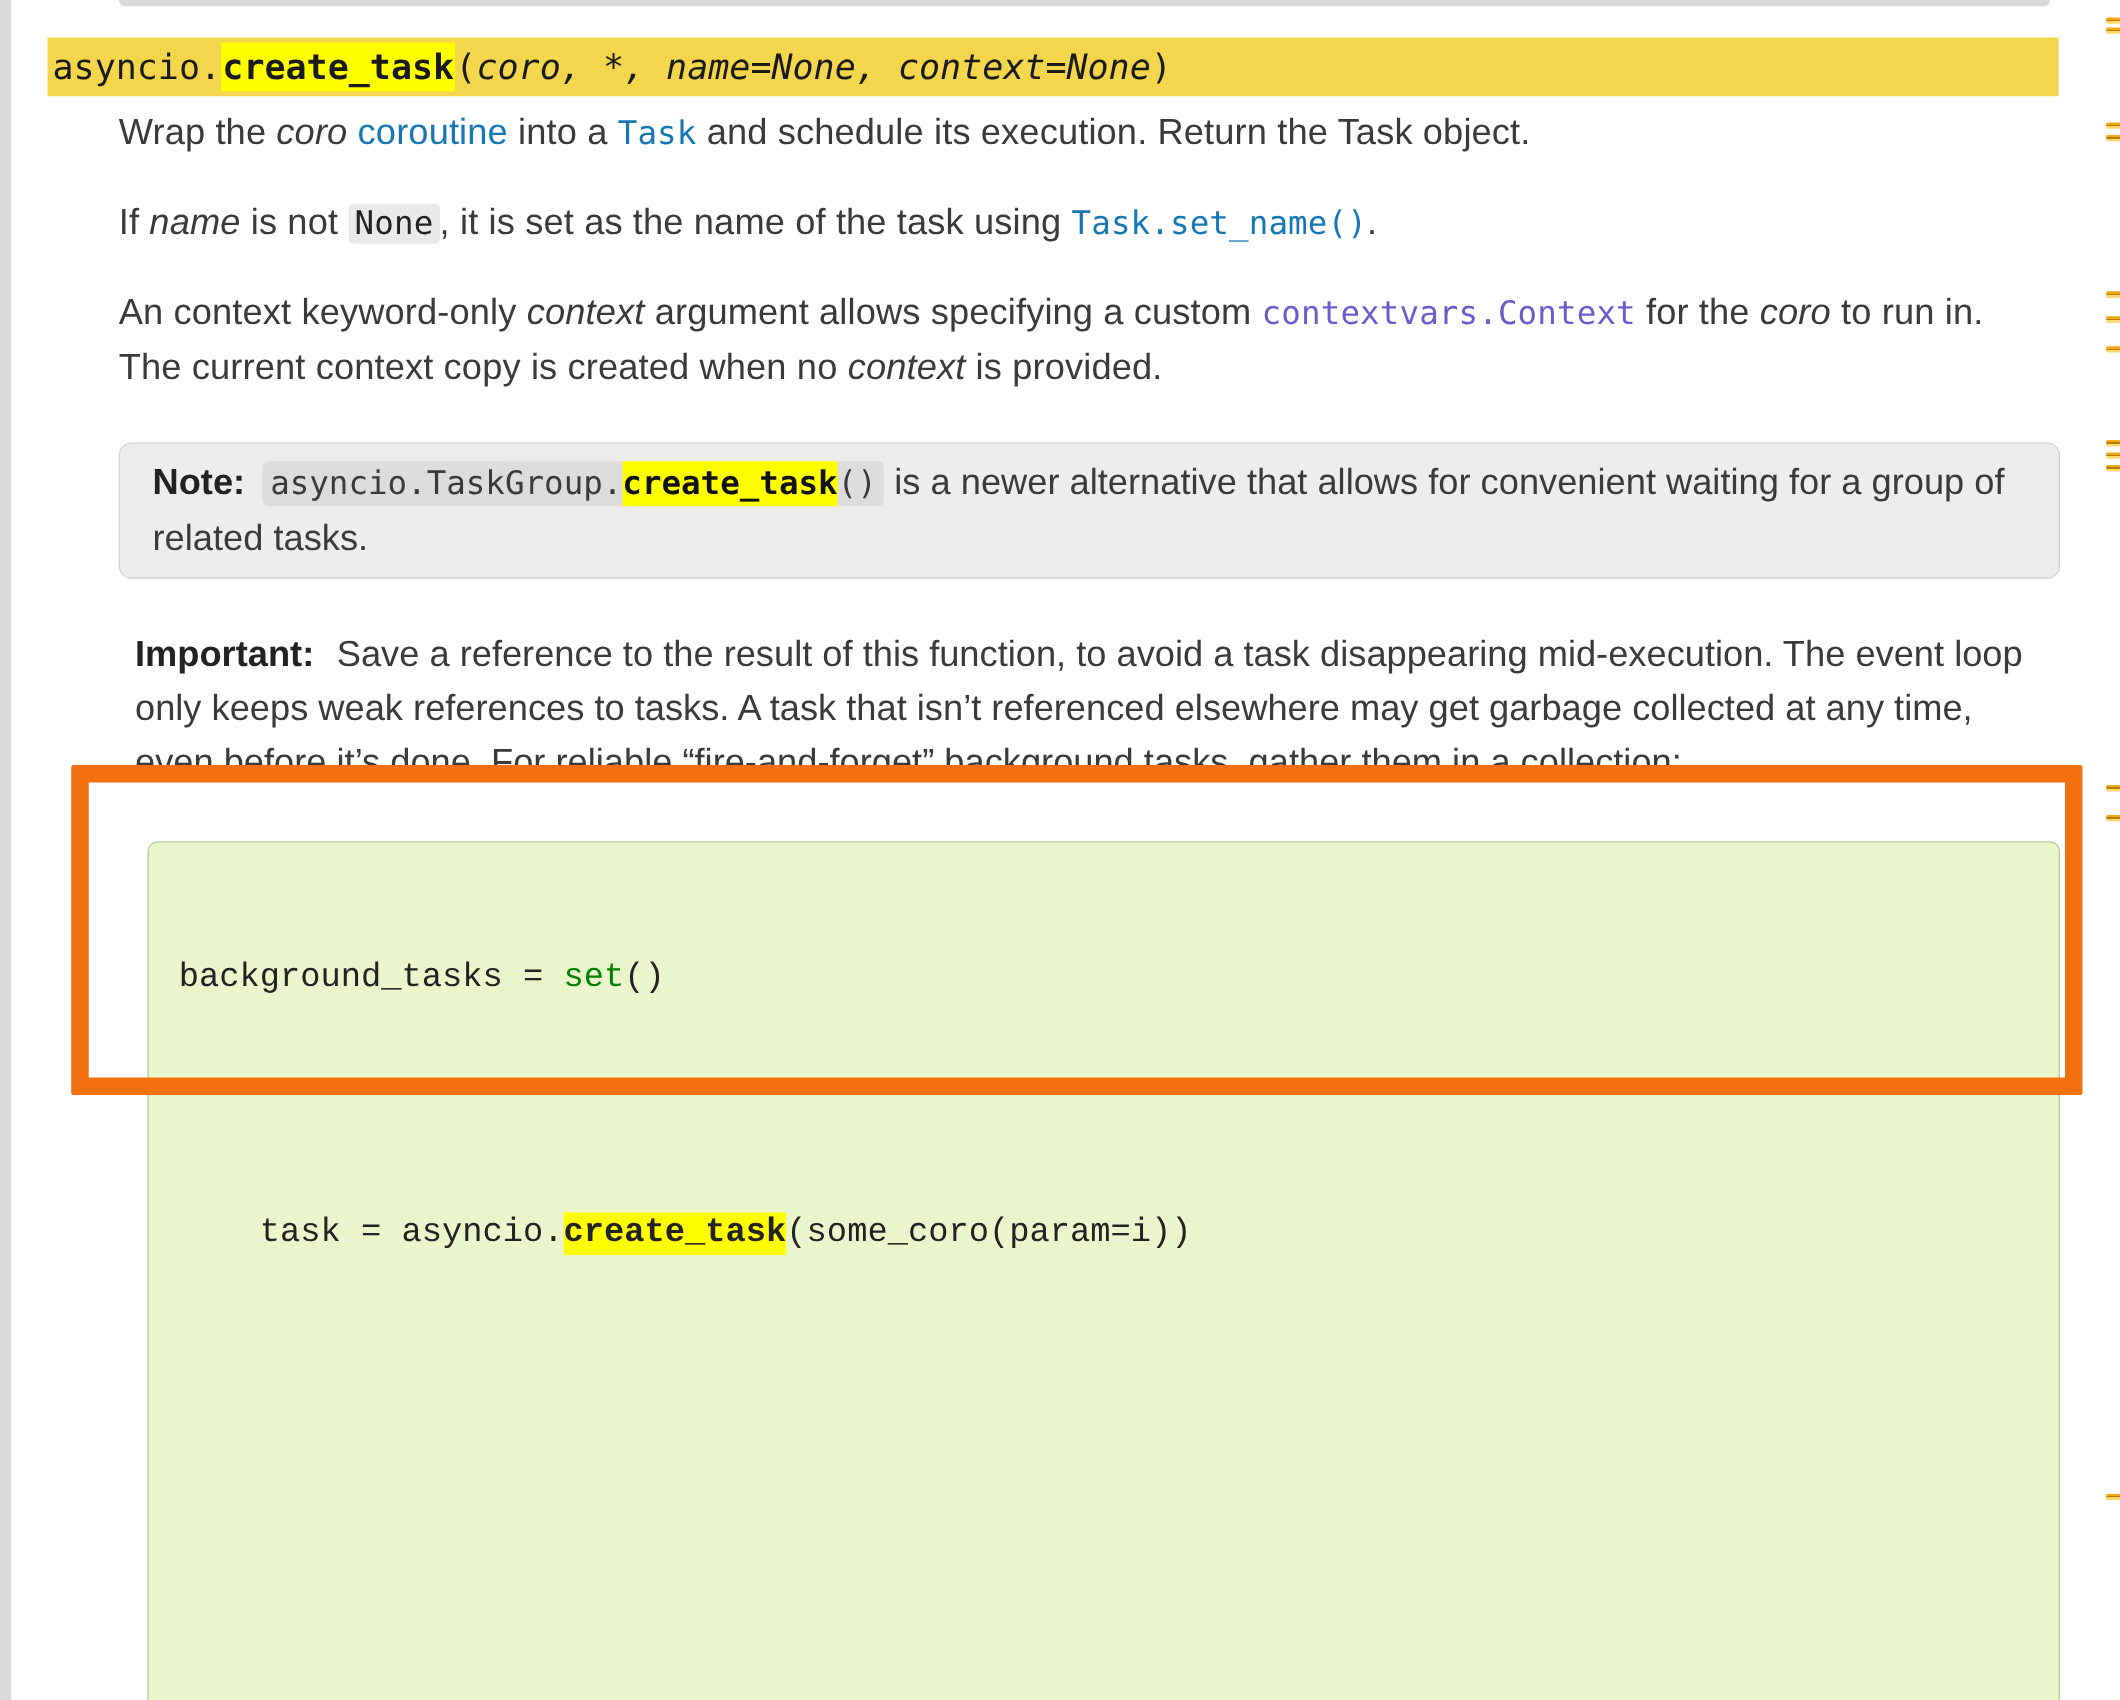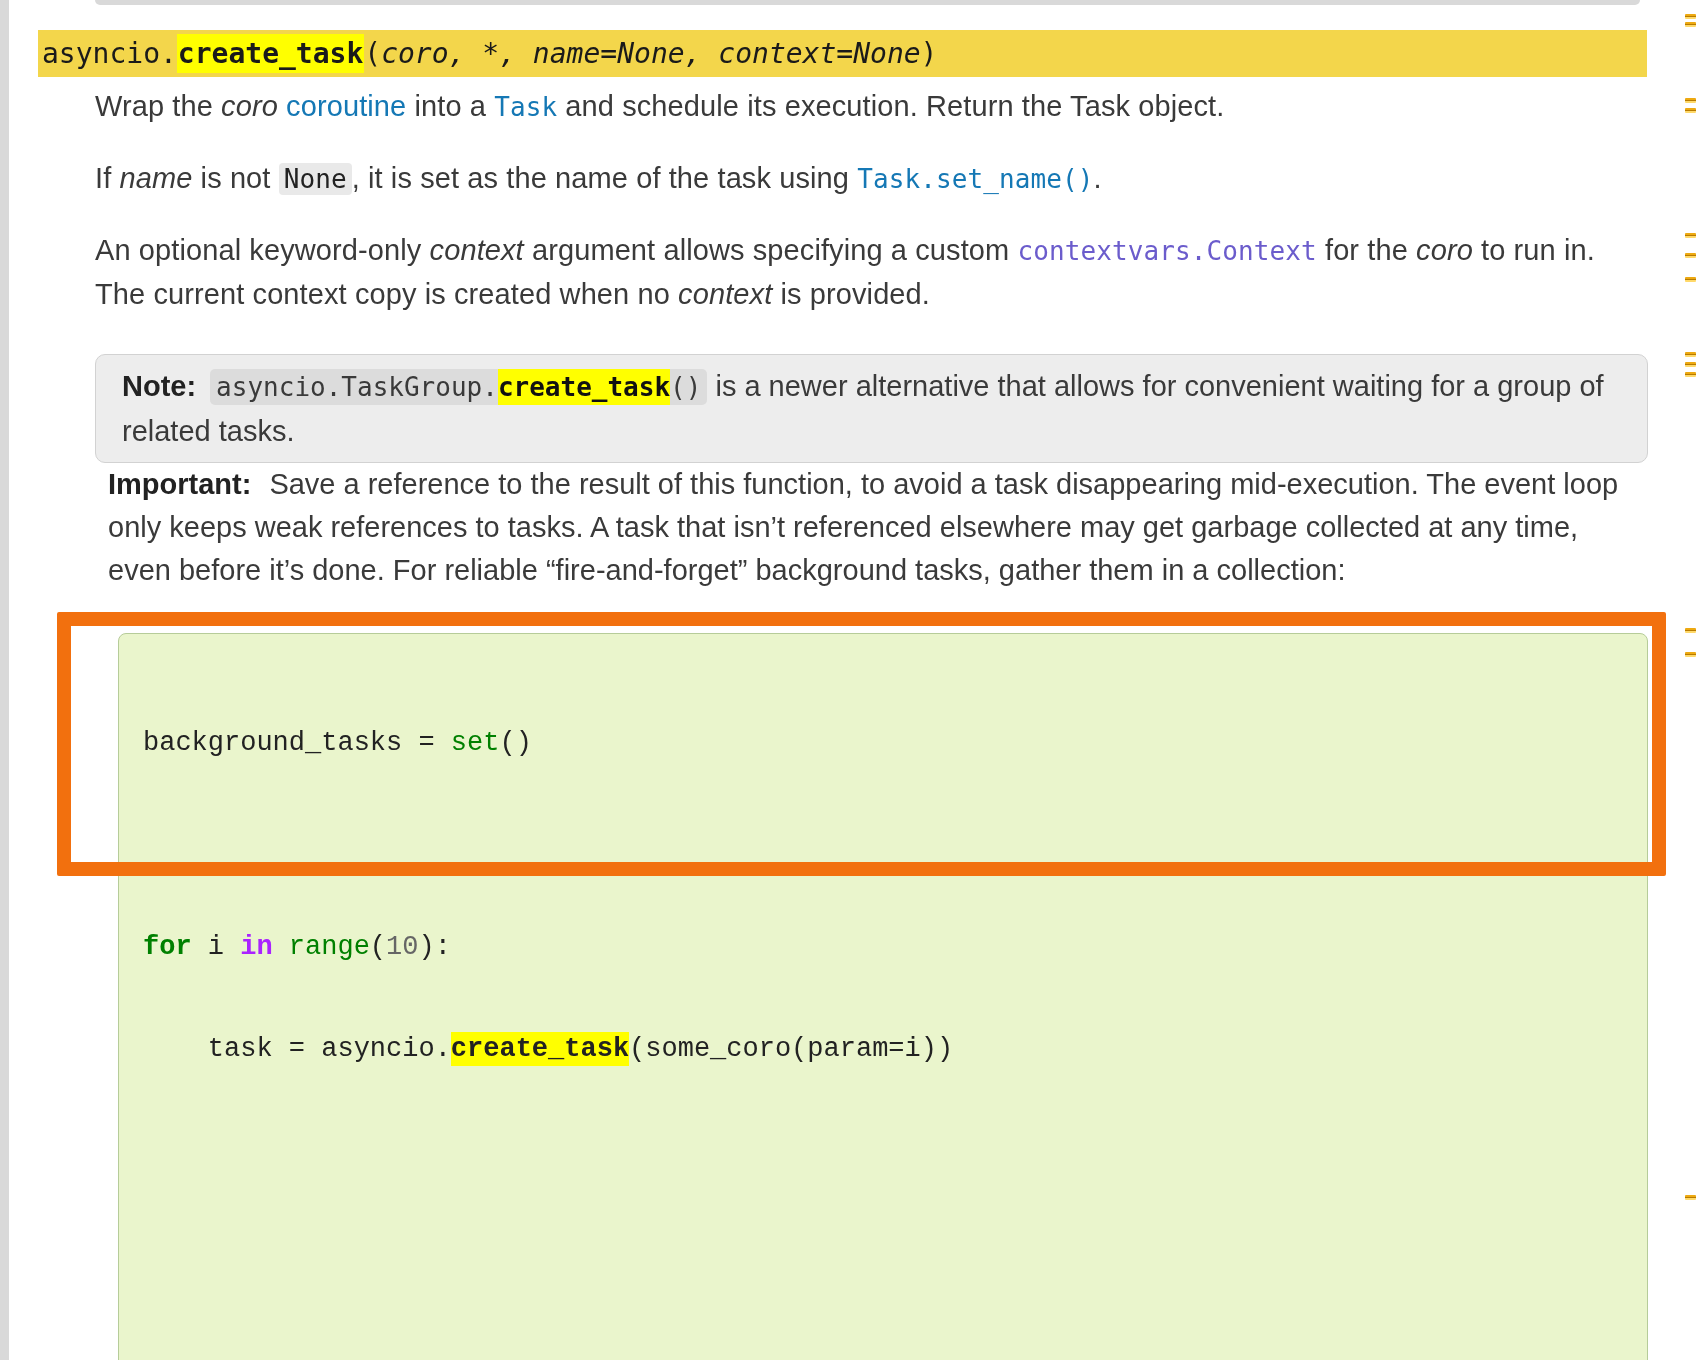--- a/index.html
+++ b/index.html
@@ -39,21 +39,21 @@
     margin-top:38px; width:1553px; background:var(--note_bg,#ededed);
     border:1px solid var(--note_border,#d2d2d2); border-radius:10px;
     padding:9px 26px; font-size:29px; line-height:44px;
   }
   .note-label { font-weight:bold; color:#222; margin-right:14px; }
   .note-code { background:var(--note_code_bg,#dcdcdc); border-radius:5px; padding:3px 6px; }
   .note-code .hl { font-weight:bold; color:#111; background:var(--match_highlight,#ffff00); padding:3px 0; }
 
   
   .important-p {
-    padding-left:13px; width:1532px;
+    margin-top:40px; padding-left:13px; width:1532px;
     font-size:29px; line-height:43px;
   }
   .important-label { font-weight:bold; color:#222; margin-right:18px; }
 
   
   .code-block {
     margin-top:41px; margin-left:23px; width:1530px;
     background:var(--code_bg,#eaf5cc); border:1px solid var(--code_border,#b6cc99);
     border-radius:8px; padding:24px 0 24px 24px;
     font-family:"Liberation Mono", monospace; font-size:27px; line-height:34px;
@@ -90,31 +90,30 @@
 <div class="top-strip"></div>
 
 <div class="sig"><span>asyncio.</span><span class="fn">create_task</span><span>(</span><span class="params">coro, *, name=None, context=None</span><span>)</span></div>
 
 <div class="content">
 
   <p class="body first"><span>Wrap the </span><span class="it">coro</span><span> </span><a class="txt-link">coroutine</a><span> into a </span><a class="mono code-link">Task</a><span> and schedule its execution. Return the Task object.</span></p>
 
   <p class="body"><span>If </span><span class="it">name</span><span> is not </span><span class="mono inline-code">None</span><span>, it is set as the name of the task using </span><a class="mono code-link">Task.set_name()</a><span>.</span></p>
 
-  <p class="body"><span>An optional keyword-only </span><span class="it">context</span><span> argument allows specifying a custom </span><a class="mono code-link-purple">contextvars.Context</a><span> for the </span><span class="it">coro</span><span> to run in. The current context copy is created when no </span><span class="it">context</span><span> is provided.</span></p>
+  <p class="body"><span>An context keyword-only </span><span class="it">context</span><span> argument allows specifying a custom </span><a class="mono code-link-purple">contextvars.Context</a><span> for the </span><span class="it">coro</span><span> to run in. The current context copy is created when no </span><span class="it">context</span><span> is provided.</span></p>
 
 
   <div class="note-box"><span class="note-label">Note:</span><a class="mono note-code"><span class="code-link">asyncio.TaskGroup.</span><span class="hl">create_task</span><span class="code-link">()</span></a><span> is a newer alternative that allows for convenient waiting for a group of related tasks.</span></div>
 
   <p class="important-p"><span class="important-label">Important:</span><span>Save a reference to the result of this function, to avoid a task disappearing mid-execution. The event loop only keeps weak references to tasks. A task that isn’t referenced elsewhere may get garbage collected at any time, even before it’s done. For reliable “fire-and-forget” background tasks, gather them in a collection:</span></p>
 
   <div class="code-block">
     <div class="code-line"><span>background_tasks = </span><span class="bi">set</span><span>()</span></div>
     <div class="code-line"></div>
-    <div class="code-line"><span class="kw">for</span><span> i </span><span class="ow">in</span><span> </span><span class="bi">range</span><span>(</span><span class="num">10</span><span>):</span></div>
     <div class="code-line"><span>    task = asyncio.</span><span class="chl">create_task</span><span>(some_coro(param=i))</span></div>
     <div class="code-line"></div>
     
     
     
     
     
     
     
   </div>

